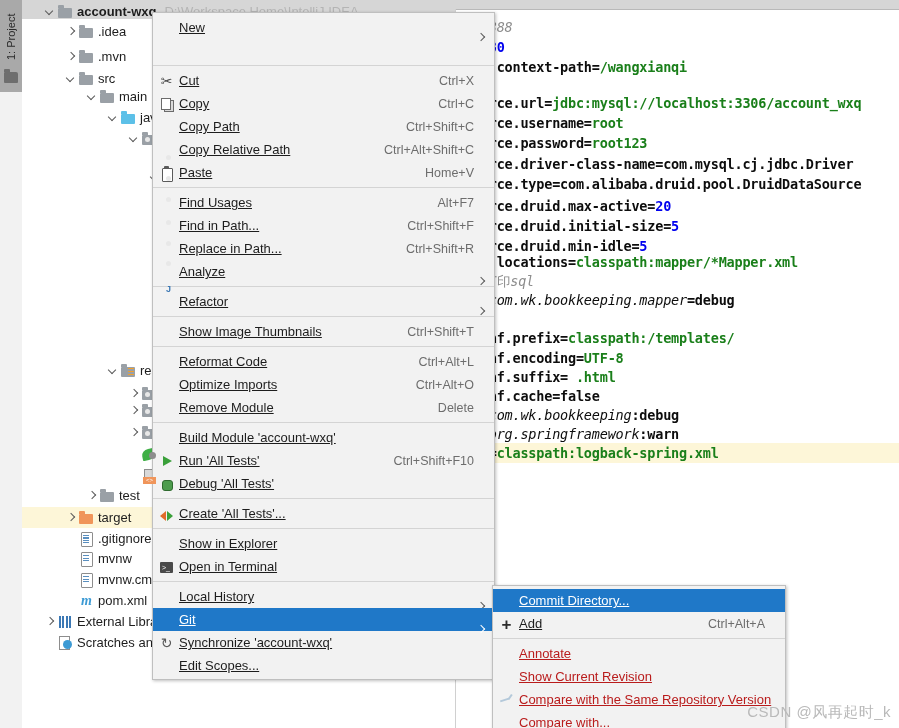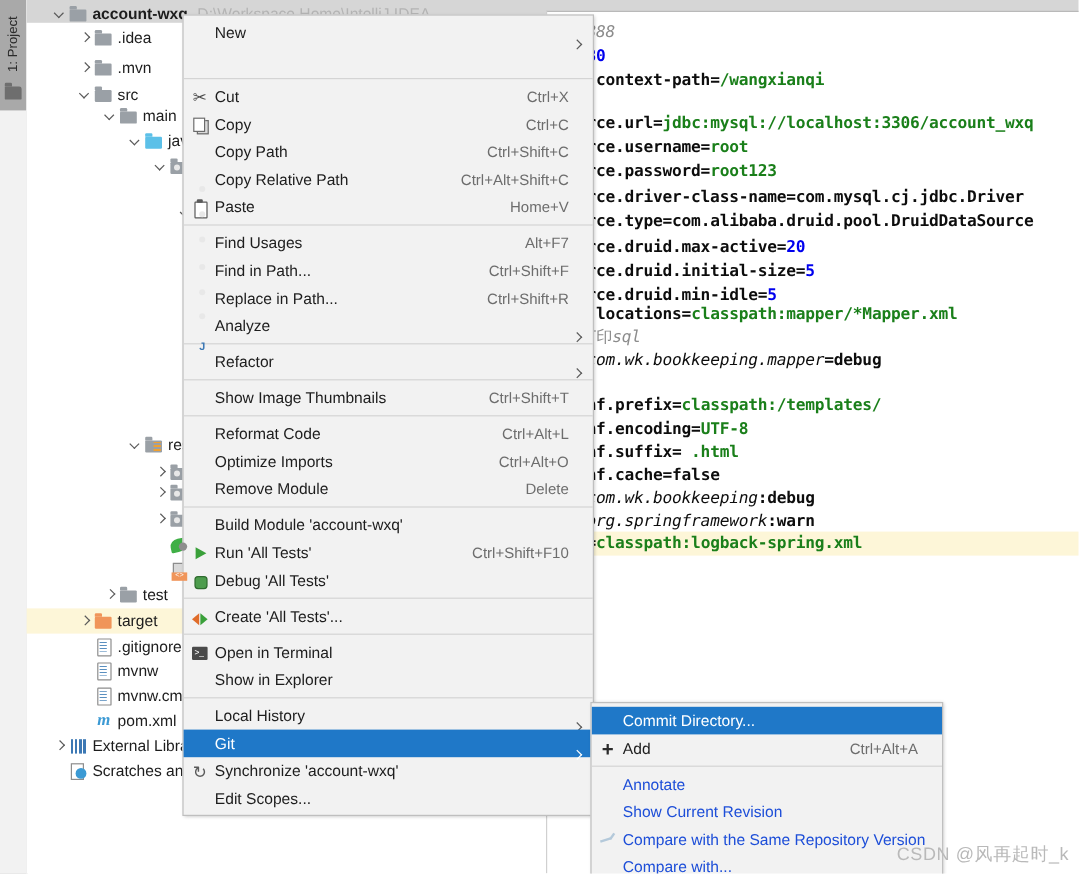--- a/index.html
+++ b/index.html
@@ -288,21 +288,21 @@
     align-items: center;
     padding: 0 6px 0 0;
     white-space: nowrap;
   }
   .mi.sel { background: #1f78c8; color: #ffffff; }
   .mi .mic {
     flex: 0 0 26px;
     width: 26px; height: 18px;
     position: relative;
   }
-  .mi .mtext { flex: 1 1 auto; }
+  .mi .mtext { flex: 1 1 auto; text-decoration: underline; }
   .mi .mkey {
     flex: 0 0 auto;
     color: #6d6d6d;
     font-size: 12.5px;
     padding-left: 18px;
   }
   .mi .sub {
     flex: 0 0 14px;
     width: 14px; position: relative;
   }
@@ -345,21 +345,21 @@
     width: 292px;
     background: #f2f2f2;
     border: 1px solid #bfbfbf;
     box-shadow: 1px 1px 3px rgba(0,0,0,0.25);
     font-size: 13px;
     color: #1d1d1d;
     padding: 3px 0 0 0;
     overflow: hidden;
     max-height: 143px;
   }
-  #gitmenu .mi.disabled { color: #1d4ed8; }
+  #gitmenu .mi.disabled { color: #b91c1c; }
   #gitmenu .mi.disabled .gl .a,
   #gitmenu .mi.disabled .gl .b { background: #b4c9da; }
 
   
   #watermark {
     position: absolute;
     right: 8px; bottom: 6px;
     font-size: 15px;
     color: #b9b9b9;
     font-family: "Liberation Sans", sans-serif;
@@ -796,35 +796,35 @@
             <span class="l"></span>
             <span class="r"></span>
           </div>
         </div>
         <div class="mtext">Create 'All Tests'...</div>
         <div class="" style="flex: 0 0 14px;"></div>
       </div>
       <div class="msep"></div>
       <div class="mi">
         <div class="mic">
+          <div class="gl"></div>
+        </div>
+        <div class="mtext">Show in Explorer</div>
+        <div class="" style="flex: 0 0 14px;"></div>
+      </div>
+      <div class="mi">
+        <div class="mic">
           <div class="gl term">
             <span class="box"></span>
             <span class="pr">&gt;_</span>
           </div>
         </div>
         <div class="mtext">Open in Terminal</div>
         <div class="" style="flex: 0 0 14px;"></div>
       </div>
-      <div class="mi">
-        <div class="mic">
-          <div class="gl"></div>
-        </div>
-        <div class="mtext">Show in Explorer</div>
-        <div class="" style="flex: 0 0 14px;"></div>
-      </div>
       <div class="msep"></div>
       <div class="mi">
         <div class="mic">
           <div class="gl"></div>
         </div>
         <div class="mtext">Local History</div>
         <div class="sub" style="flex: 0 0 14px;"></div>
       </div>
       <div class="mi sel">
         <div class="mic">

